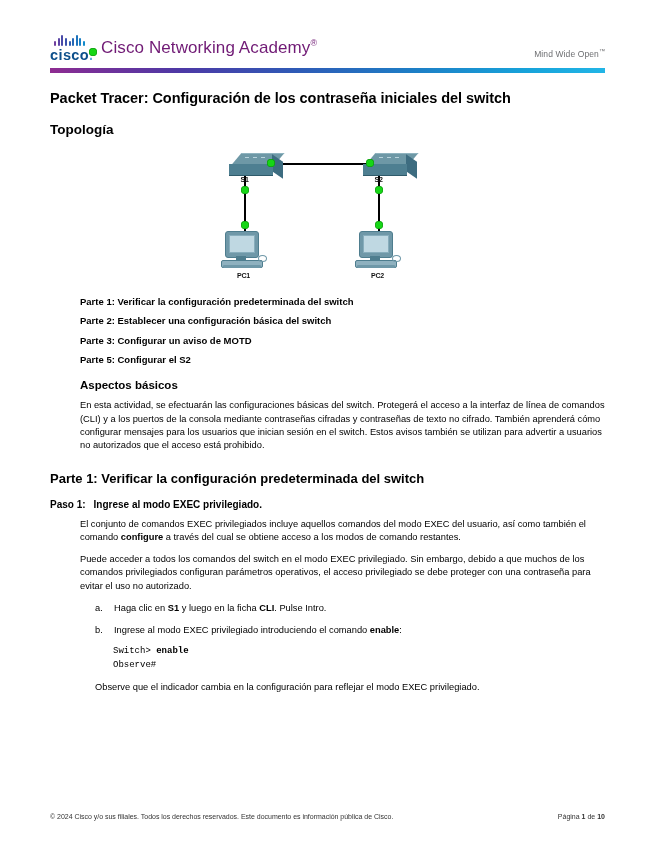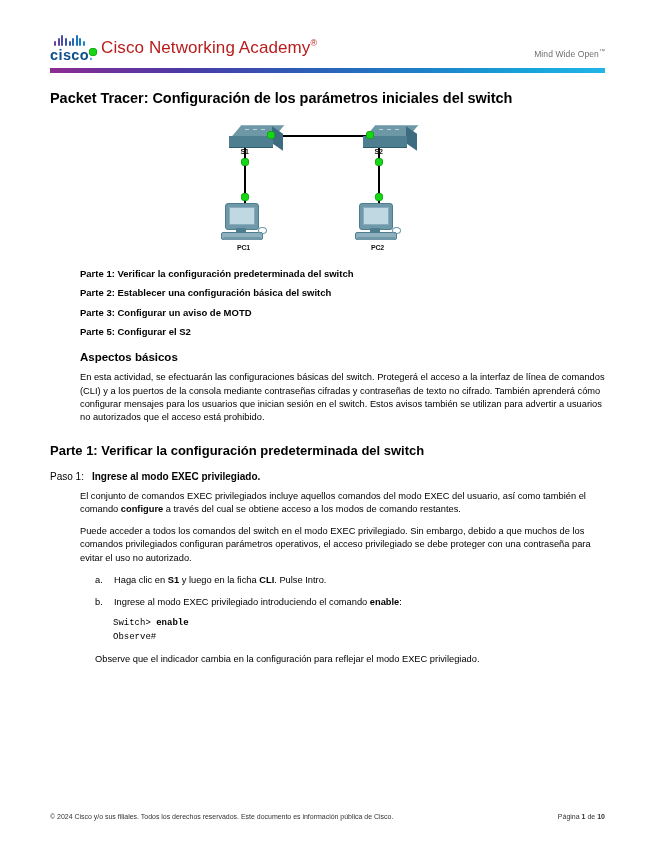--- a/index.html
+++ b/index.html
@@ -70,21 +70,21 @@
     font-family: "Liberation Sans", sans-serif;
     font-weight: bold;
     font-size: 14.5px;
     letter-spacing: 0.4px;
     color: #0d4f8b;
   }
   .cisco-word .dot { color: #5fb0dd; }
   .academy-text {
     font-family: "Liberation Sans", sans-serif;
     font-size: 17px;
-    color: #b91c1c;
+    color: #701a75;
     letter-spacing: 0.1px;
     padding-bottom: 1px;
   }
   .academy-text .tm {
     font-size: 9px;
     vertical-align: super;
   }
   .tagline {
     font-family: "Liberation Sans", sans-serif;
     font-size: 8.5px;
@@ -130,21 +130,21 @@
   h3.sub-head {
     font-size: 11.5px;
     font-weight: bold;
     margin: 14px 0 0 30px;
   }
   h4.step-head {
     font-size: 10px;
     font-weight: bold;
     margin: 13px 0 0 0;
   }
-  h4.step-head .step-label { font-weight: normal; }
+  h4.step-head .step-label { font-weight: bold; }
   h4.step-head .step-text { margin-left: 8px; }
 
   
   .topology {
     position: relative;
     height: 145px;
     margin-top: 6px;
   }
   .topo-stage {
     position: relative;
@@ -371,22 +371,23 @@
             <i></i>
         </span>
         <span class="cisco-word"><span>cisco</span><span class="dot">.</span></span>
       </div>
       <div class="academy-text"><span>Cisco Networking Academy</span><span class="tm">®</span></div>
     </div>
     <div class="tagline"><span>Mind Wide Open</span><span class="tm">™</span></div>
   </div>
   <div class="rule"></div>
 
-  <h1 class="doc-title">Packet Tracer: Configuración de los parámetros iniciales del switch</h1>
-
+  <h1 class="doc-title">Packet Tracer: Configuración de los contraseña iniciales del switch</h1>
+
+  <h2 class="section-title">Topología</h2>
 
   <div class="topology">
     <div class="topo-stage">
 
       <div class="cable cable-dashed"></div>
       <div class="cable cable-v cable-left"></div>
       <div class="cable cable-v cable-right"></div>
 
       <div class="sw sw-left">
         <span class="sw-top"></span>

